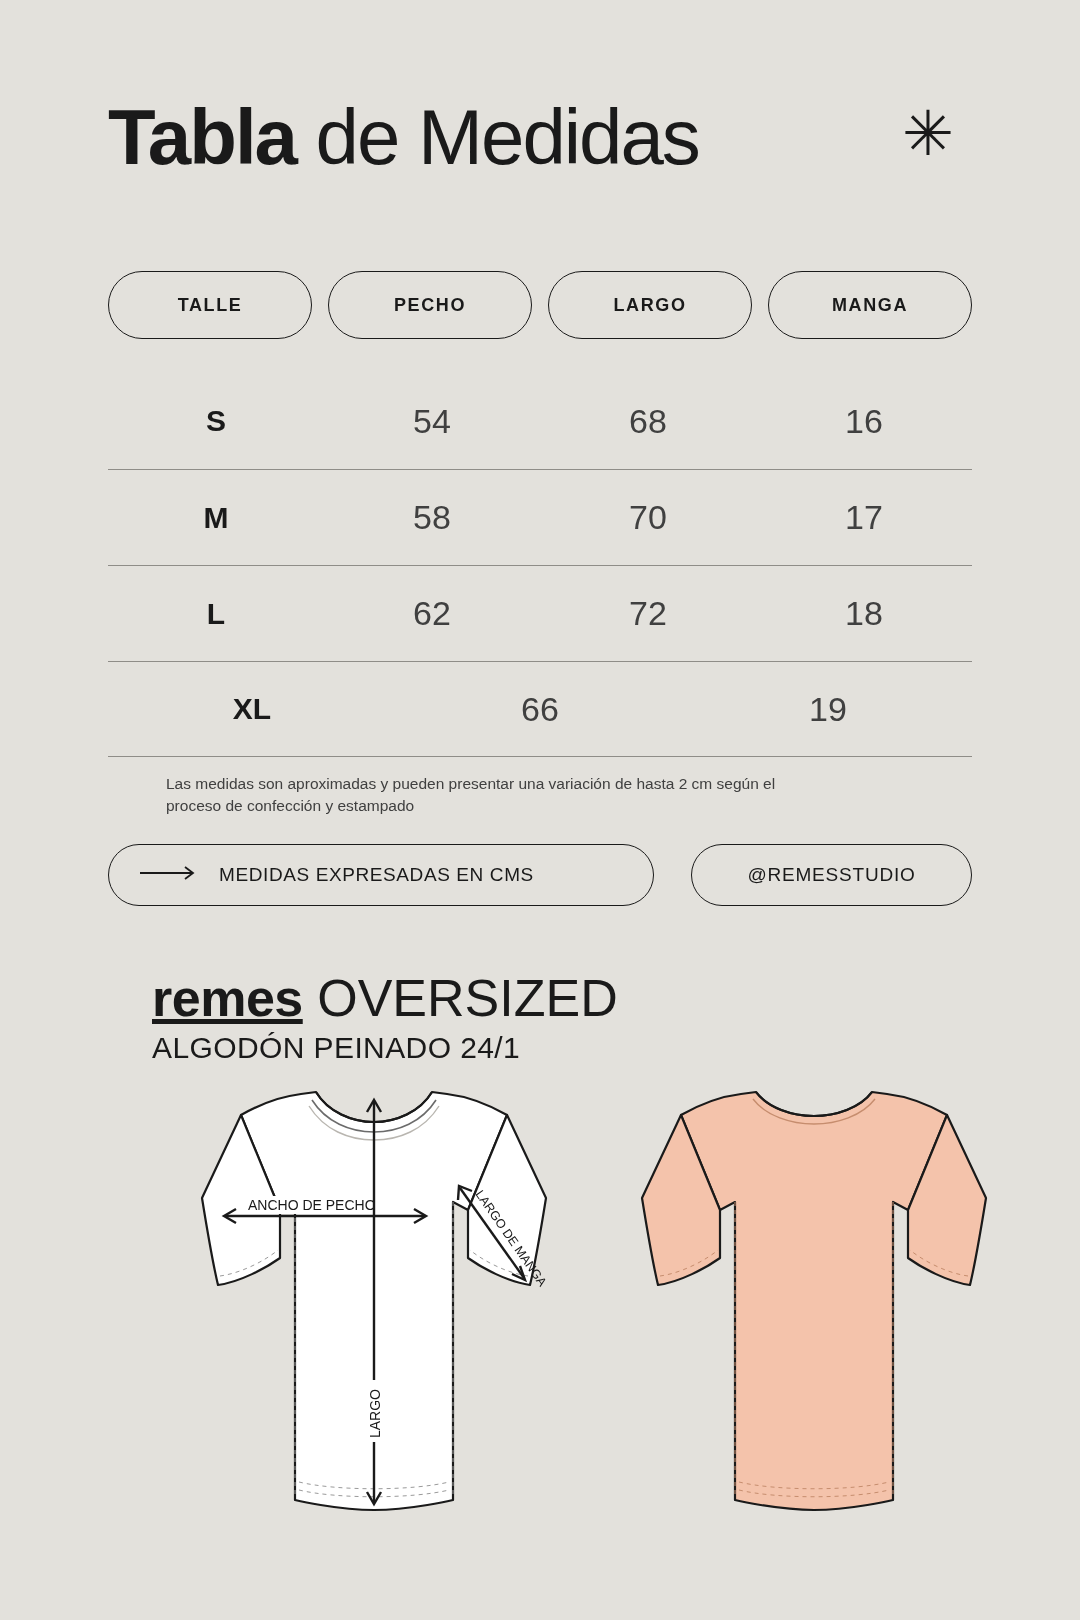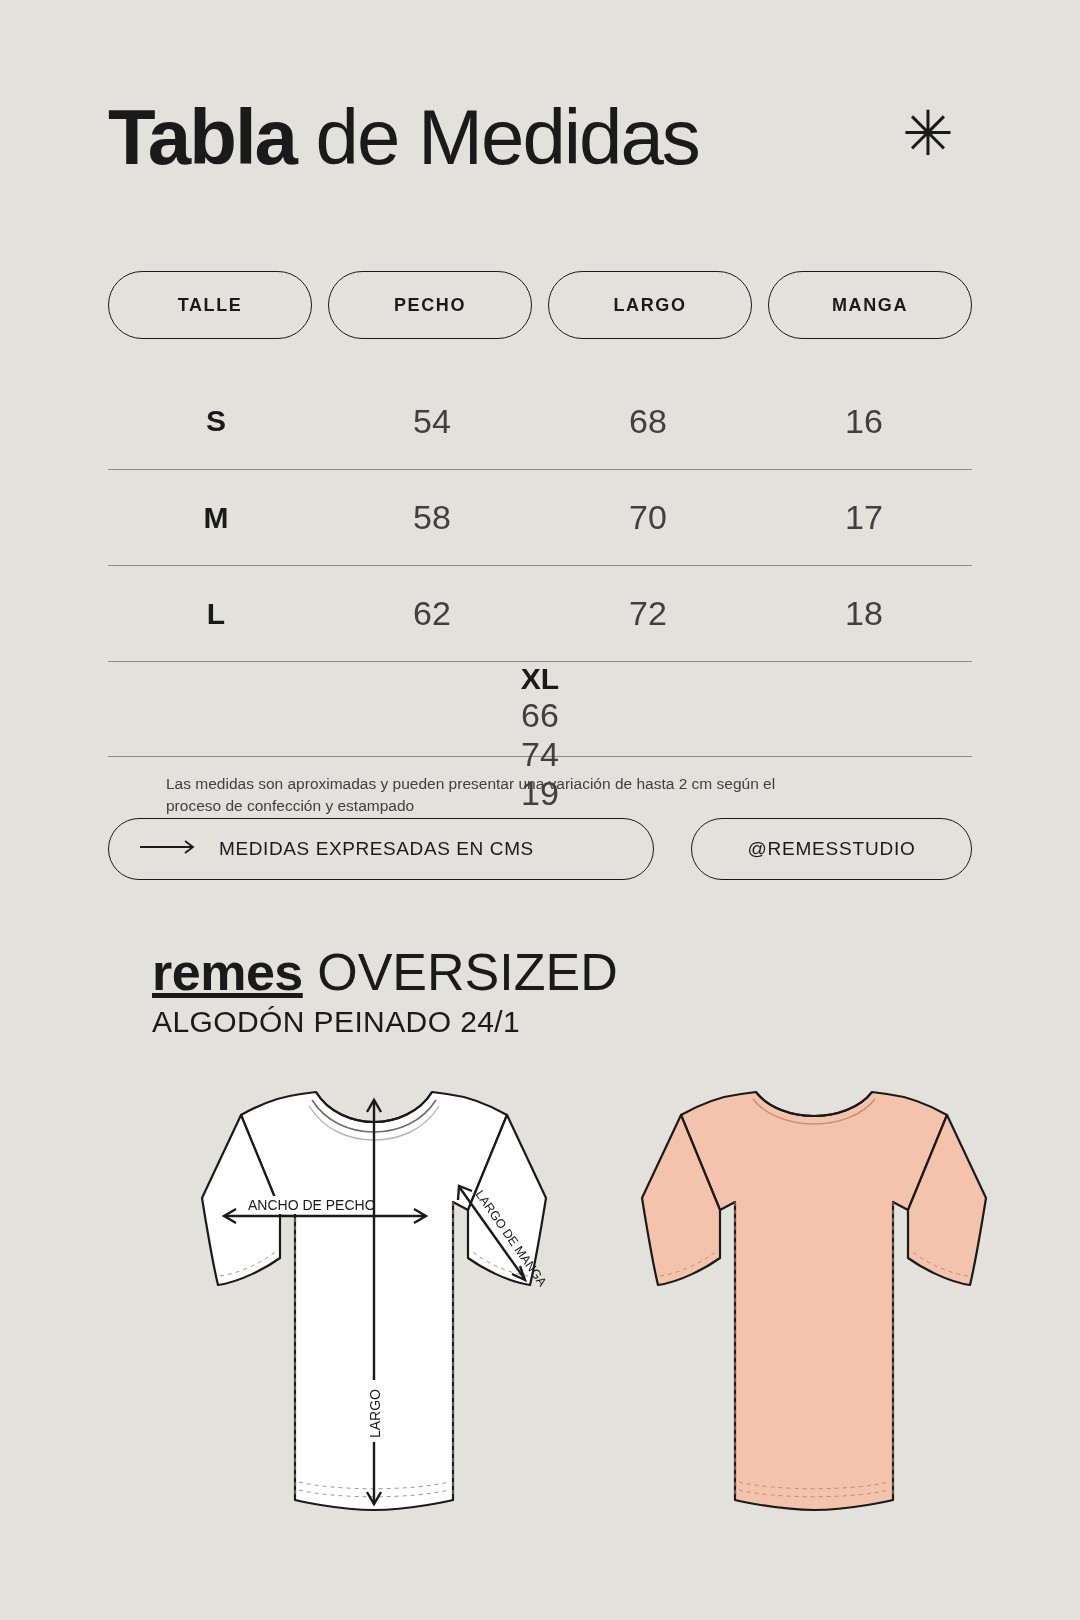--- a/index.html
+++ b/index.html
@@ -65,21 +65,21 @@
   }
 
   
   .table { margin-top: 34px; }
   .row {
     display: flex;
     align-items: center;
     height: 96px;
   }
   .row + .row { border-top: 1.4px solid #8f8d88; }
-  .row.last { border-bottom: 1.4px solid #8f8d88; flex-direction: column; }
+  .row.last { border-bottom: 1.4px solid #8f8d88; }
   .cell {
     flex: 1 1 0;
     text-align: center;
     font-size: 34px;
     font-weight: 400;
     color: #404040;
   }
   .cell.size {
     font-weight: 700;
     font-size: 30px;
@@ -93,20 +93,21 @@
     font-size: 15.5px;
     line-height: 1.45;
     color: #404040;
     max-width: 700px;
   }
 
   
   .bottom-pills {
     display: flex;
     gap: 37px;
+    margin-top: 26px;
   }
   .pill-wide {
     height: 62px;
     border: 1.6px solid #1a1a1a;
     border-radius: 40px;
     display: flex;
     align-items: center;
     font-size: 19px;
     letter-spacing: 0.6px;
     color: #1a1a1a;
@@ -186,21 +187,20 @@
     </div>
     <div class="row">
       <div class="cell size">L</div>
       <div class="cell">62</div>
       <div class="cell">72</div>
       <div class="cell">18</div>
     </div>
     <div class="row last">
       <div class="cell size">XL</div>
       <div class="cell">66</div>
-      <div class="cell">74</div>
       <div class="cell">19</div>
     </div>
   </div>
 
   <div class="note">Las medidas son aproximadas y pueden presentar una variación de hasta 2 cm según el proceso de confección y estampado</div>
 
   <div class="bottom-pills">
     <div class="pill-wide pill-cms">
       <span class="arrow-icon">
         <svg width="58" height="16" viewBox="0 0 58 16" fill="none" xmlns="http://www.w3.org/2000/svg">

